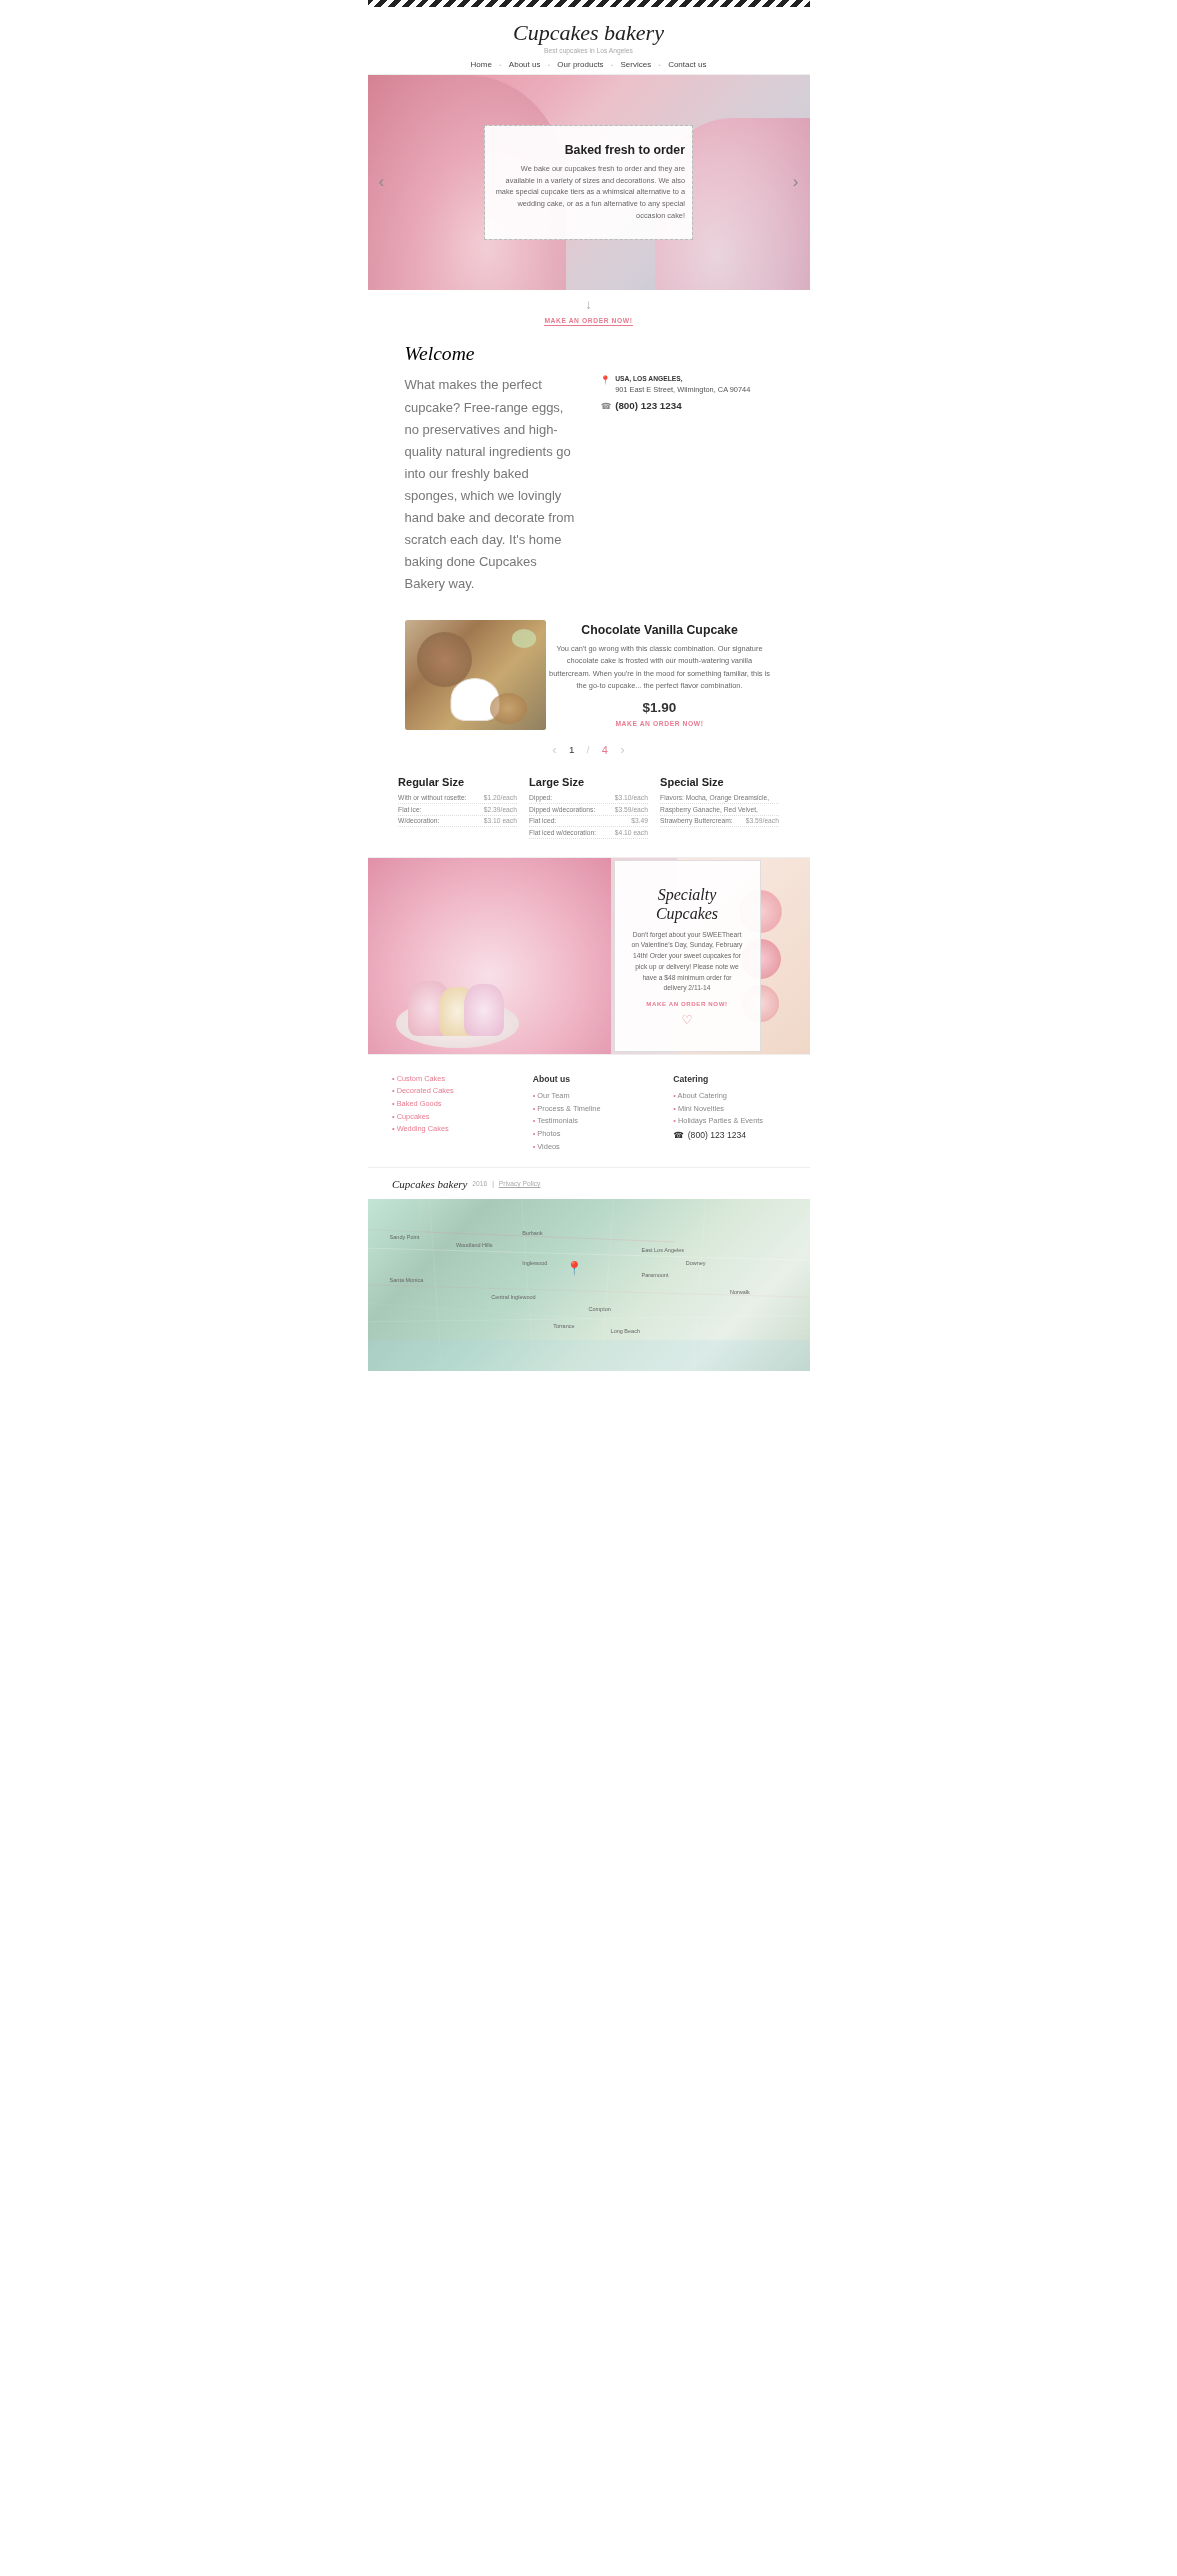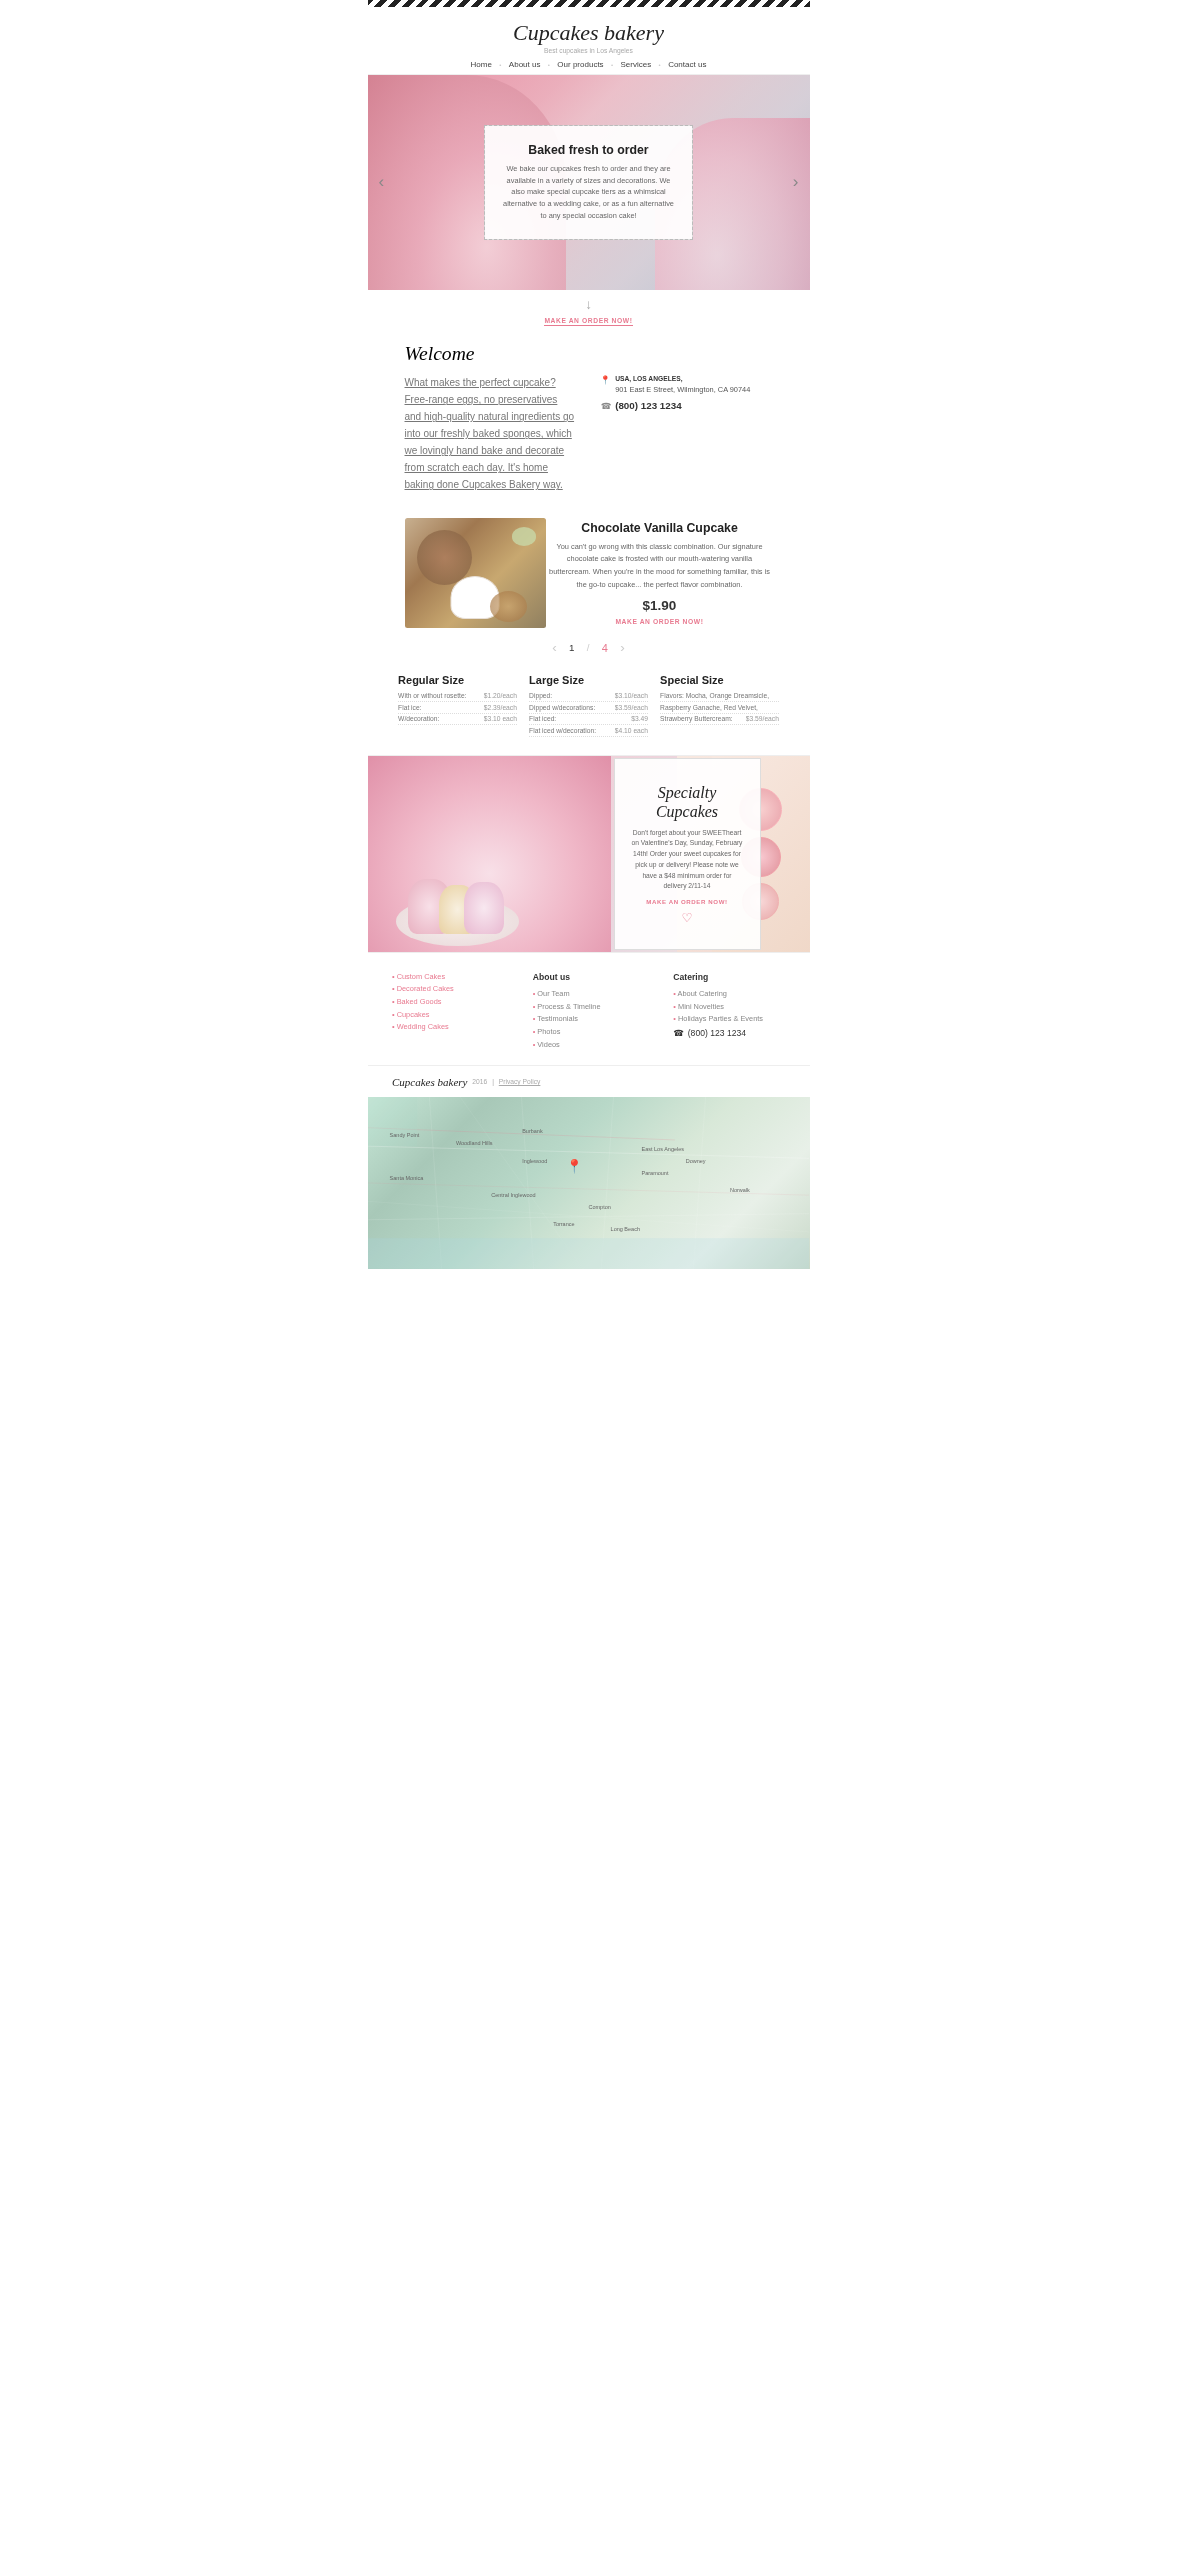--- a/index.html
+++ b/index.html
@@ -80,23 +80,23 @@
       height: 80%;
       background: radial-gradient(ellipse at 40% 80%, #f8d8e0 0%, #f0b8c8 50%, #e090a8 100%);
       border-radius: 50% 0 0 0;
       opacity: 0.7;
     }
     .hero-box {
       position: relative;
       z-index: 2;
       background: rgba(255,255,255,0.92);
       border: 1.2px solid #ddd;
-      padding: 17px 15px;
+      padding: 17px 7px;
       max-width: 209px;
-      text-align: center;
+      text-align: right;
     }
     .hero-box::before, .hero-box::after {
       content: '';
       position: absolute;
       top: -0.6px; left: -0.6px; right: -0.6px; bottom: -0.6px;
       border: 0.6px dashed #bbb;
       pointer-events: none;
     }
     .hero-arrow-left, .hero-arrow-right {
       position: absolute;
@@ -137,25 +137,24 @@
     .make-order-hero span { border-bottom: 0.6px solid #e87a90; padding-bottom: 0.6px; }
     .welcome-title {
       font-family: Georgia, serif;
       font-size: 19.6px;
       font-style: italic;
       text-align: left;
       margin-bottom: 9.8px;
       width: 100%;
     }
     .welcome-text {
-      font-size: 10px;
+      font-size: 13px;
       color: #777;
       line-height: 1.7;
       flex: 1;
-      text-decoration: underline;
     }
     .welcome-contact {
       flex: 1;
       font-size: 7.4px;
       color: #555;
     }
     .welcome-address {
       display: flex;
       align-items: flex-start;
       gap: 3.7px;

